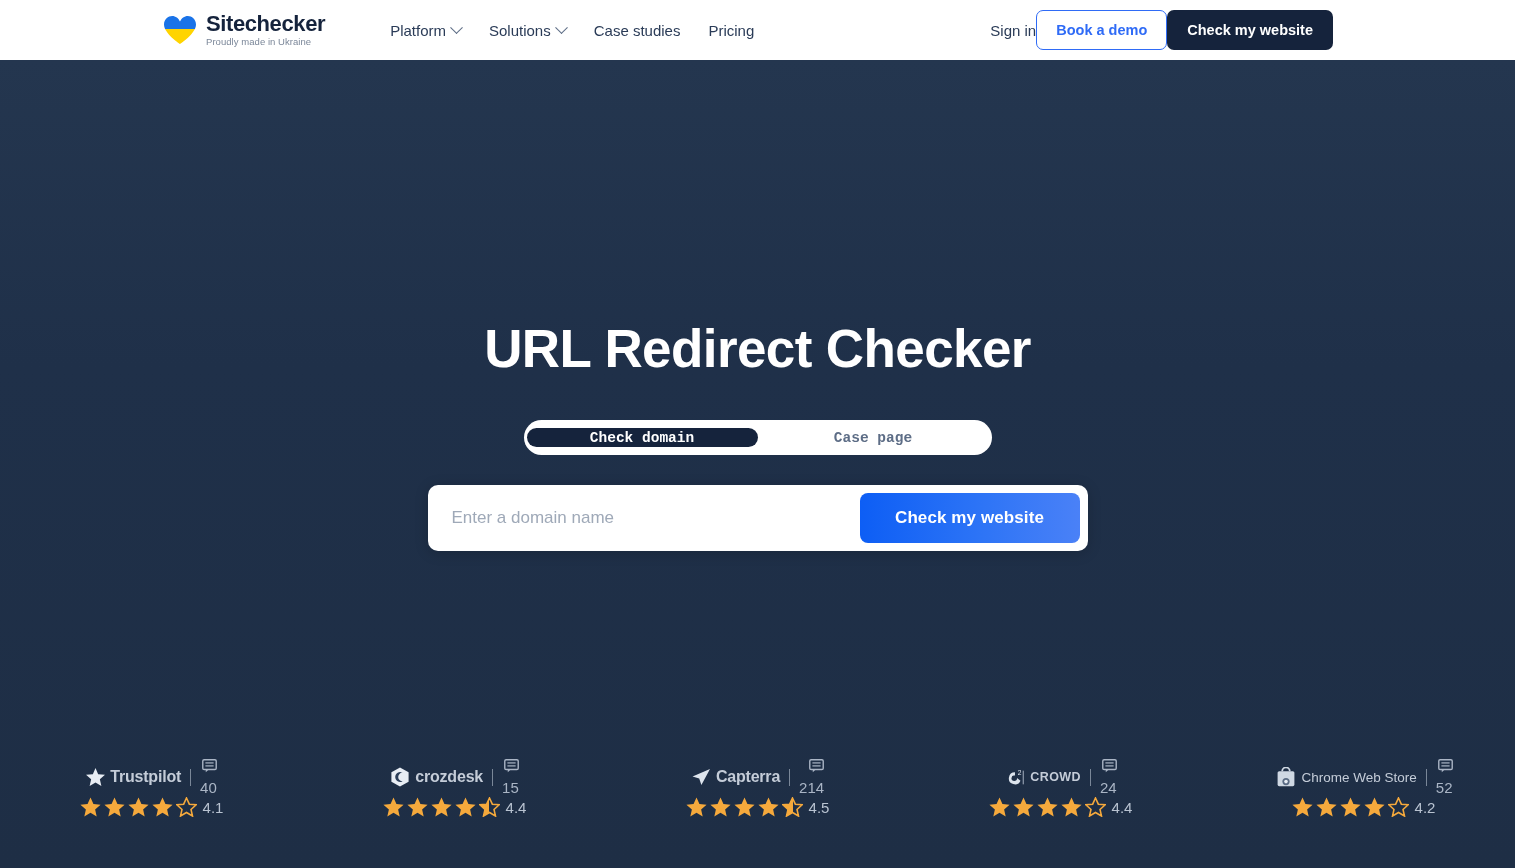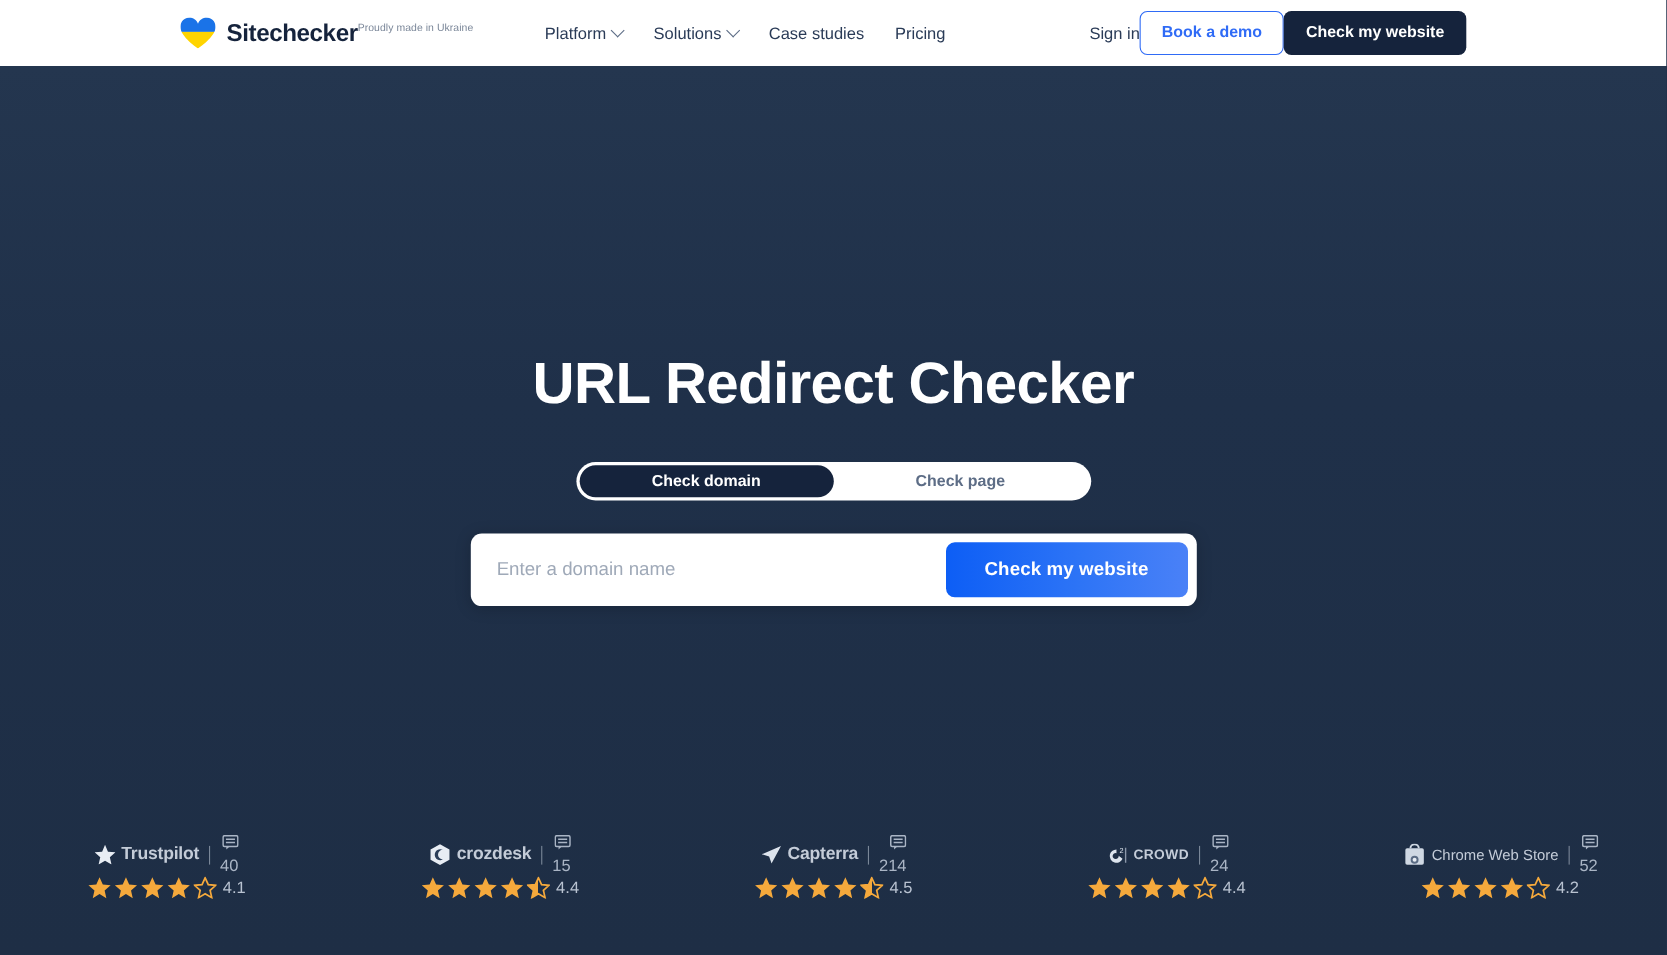--- a/index.html
+++ b/index.html
@@ -23,21 +23,21 @@
     z-index: 20;
   }
   .brand {
     display: flex;
     align-items: center;
     gap: 9px;
     margin-left: 163px;
     text-decoration: none;
   }
   .brand-mark { width: 34px; height: 30px; flex: none; display:block; }
-  .brand-text { display: flex; flex-direction: row; justify-content: center; }
+  .brand-text { display: flex; flex-direction: column; justify-content: center; }
   .brand-name {
     font-size: 22px;
     font-weight: bold;
     color: #15233c;
     letter-spacing: -0.4px;
     line-height: 22px;
   }
   .brand-tag {
     font-size: 9.5px;
     color: #7b8799;
@@ -148,32 +148,32 @@
     width: 468px;
     height: 35px;
     background: #ffffff;
     border-radius: 18px;
     display: flex;
     align-items: center;
     padding: 3px;
   }
   .toggle-btn {
     flex: 1;
-    height: 29px;
+    height: 19px;
     border-radius: 15px;
     display: flex;
     align-items: center;
     justify-content: center;
     font-size: 14.5px;
     font-weight: bold;
     cursor: pointer;
     border: none;
     background: transparent;
     color: #5d6d86;
-    font-family: Liberation Sans, sans-serif;
+    font-family: Liberation Mono, monospace;
   }
   .toggle-btn.active {
     background: #15233c;
     color: #ffffff;
   }
 
   
   .search-wrap {
     margin: 30px auto 0;
     width: 660px;
@@ -321,21 +321,21 @@
   </div>
 </div>
 
 <div class="hero">
 
   <div class="hero-inner">
     <h1 class="hero-title">URL Redirect Checker</h1>
 
     <div class="toggle-wrap">
       <button class="toggle-btn active">Check domain</button>
-      <button class="toggle-btn">Check page</button>
+      <button class="toggle-btn">Case page</button>
     </div>
 
     <div class="search-wrap">
       <input class="search-input" type="text" placeholder="Enter a domain name" style="">
       <button class="btn-check-hero">Check my website</button>
     </div>
   </div>
 
   <div class="reviews">
 

